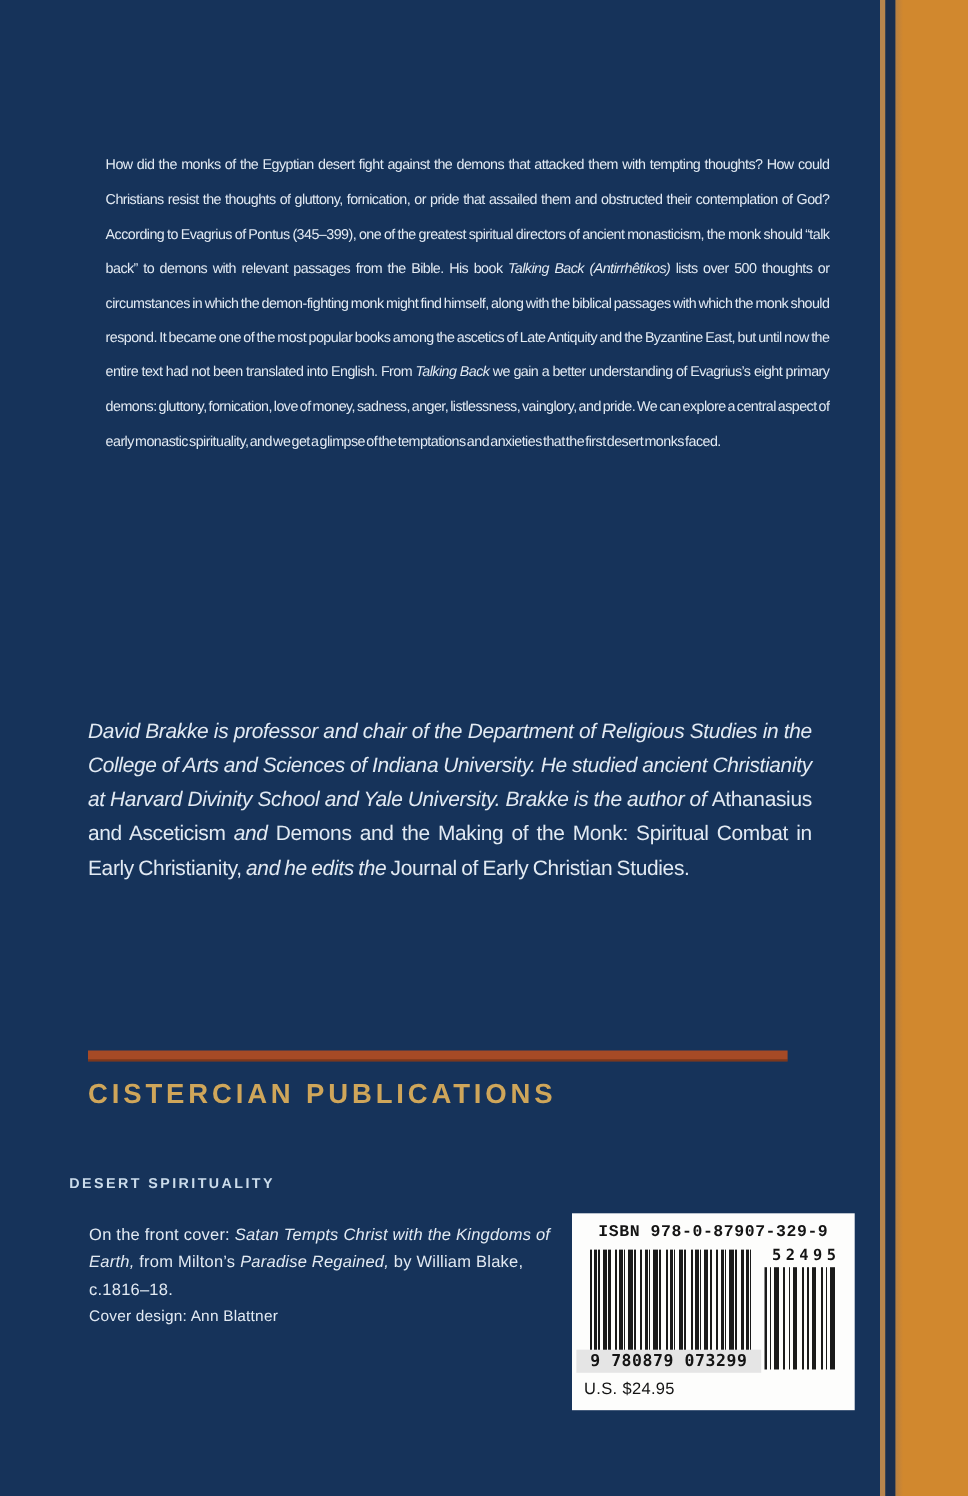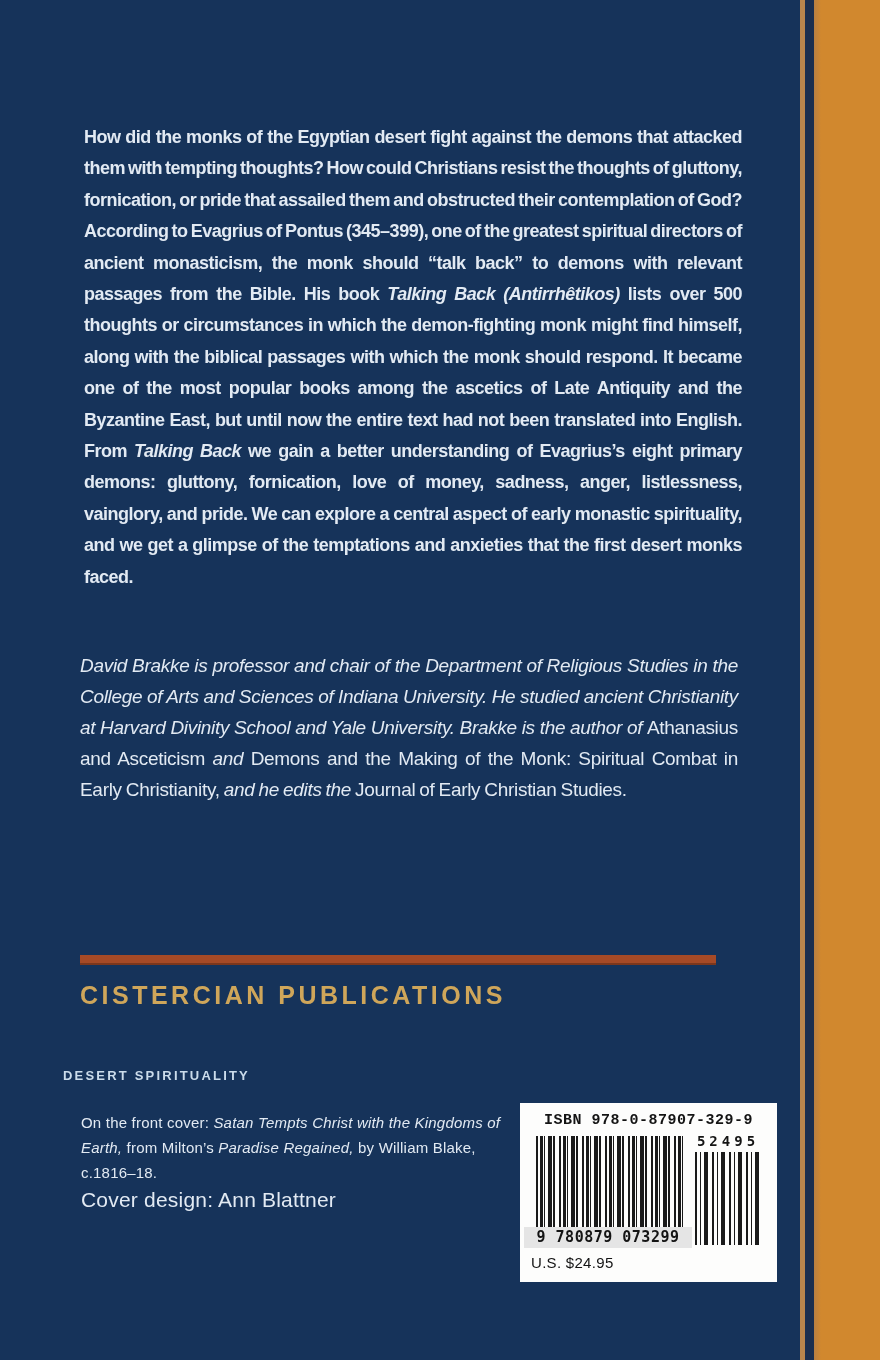--- a/index.html
+++ b/index.html
@@ -24,26 +24,25 @@
   }
   .spine-orange {
     position: absolute; left: 814px; top: 0; width: 66px; height: 1360px;
     background: linear-gradient(90deg, #b97f42 0, var(--orange-spine, #d1882e) 7px);
   }
 
   .seg-it { font-style: italic; }
   .seg-rm { font-style: normal; }
 
   .synopsis {
-    position: absolute; left: 80px; top: 118px; width: 658px; margin: 4px;
+    position: absolute; left: 80px; top: 118px; width: 658px; margin: 16px;
     color: var(--body-text, #e2eaf3);
-    font-size: 18px; line-height: 31.4px;
+    font-size: 13px; line-height: 31.4px;
     letter-spacing: -0.5px; word-spacing: -2px;
     text-align: justify;
-    font-weight: bold;
   }
 
   .bio {
     position: absolute; left: 80px; top: 650px; width: 658px; margin: 0;
     color: var(--body-text, #e2eaf3);
     font-size: 19px; line-height: 31px;
     letter-spacing: -0.3px; word-spacing: -1px;
     text-align: justify;
     font-style: italic;
   }
@@ -68,21 +67,21 @@
 
   .credit {
     position: absolute; left: 81px; top: 1110px; width: 440px; margin: 0;
     color: var(--body-text, #e2eaf3);
     font-size: 15px; line-height: 25px; letter-spacing: 0.2px;
   }
 
   .design-credit {
     position: absolute; left: 81px; top: 1188px;
     color: var(--body-text, #e2eaf3);
-    font-size: 21px; letter-spacing: 0.2px;
+    font-size: 14px; letter-spacing: 0.2px;
   }
 
   
   .barcode-box {
     position: absolute; left: 520px; top: 1103px; width: 257px; height: 179px;
     background: #fdfdfc;
   }
   .isbn {
     position: absolute; left: 0; top: 9px; width: 100%;
     text-align: center;
@@ -99,21 +98,21 @@
   }
   .ean-digits {
     position: absolute; left: 4px; top: 124px; width: 168px;
     background: #e5e5e5; text-align: center;
     font-family: "DejaVu Sans Mono", monospace;
     font-weight: bold; font-size: 15px; letter-spacing: 0.5px;
     color: #141414; padding: 1px 0 2px 0;
   }
   .addon-digits {
     position: absolute; left: 172px; top: 30px; width: 72px;
-    text-align: center;
+    text-align: right;
     font-family: "DejaVu Sans Mono", monospace;
     font-weight: bold; font-size: 14px; letter-spacing: 4px;
     color: #141414;
   }
   .bars-addon {
     position: absolute; left: 175px; top: 49px; width: 67px; height: 93px;
     background: repeating-linear-gradient(90deg,
       #1a1a1a 0 2px, #fdfdfc 2px 5px, #1a1a1a 5px 6px, #fdfdfc 6px 9px,
       #1a1a1a 9px 13px, #fdfdfc 13px 17px);
   }

